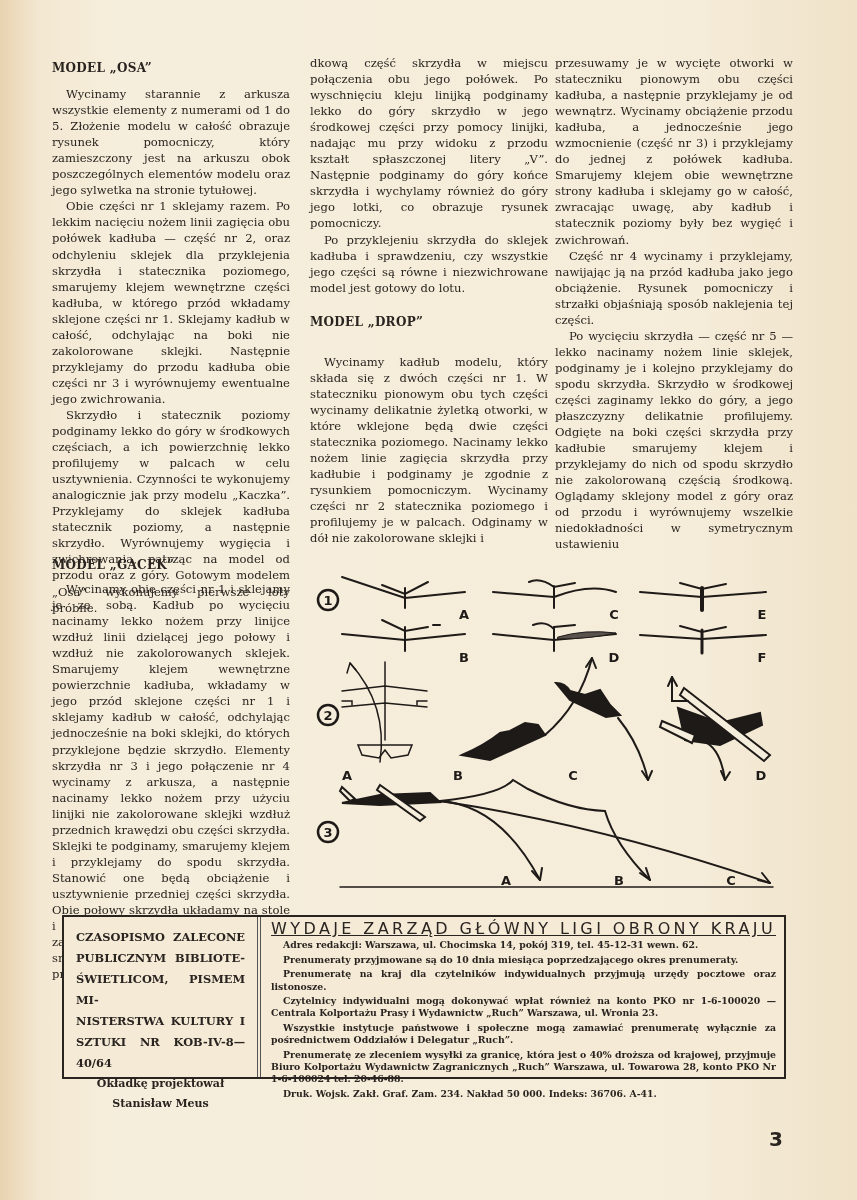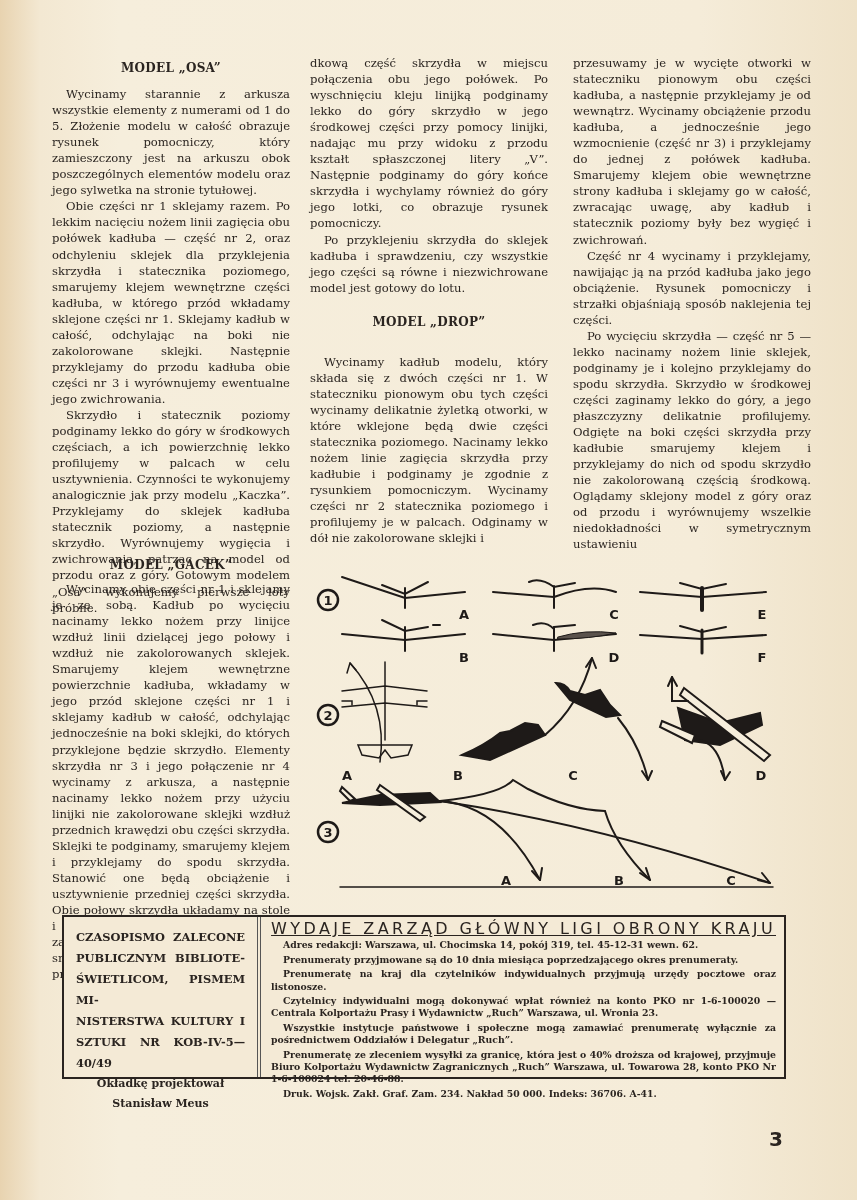--- a/index.html
+++ b/index.html
@@ -3,24 +3,24 @@
 <meta charset="utf-8">
 <style>
   html, body { margin:0; padding:0; }
   body {
     width:857px; height:1200px; overflow:hidden; position:relative;
     background: linear-gradient(90deg, #e8d3b0 0px, #f3e8d2 40px, #f6eedc 120px, #f5ecd9 700px, #efe2c8 857px);
     font-family: "DejaVu Serif", serif; color:#2a2420;
   }
   .col { position:absolute; font-size:11.6px; line-height:16.05px; text-align:justify; }
   .col p { margin:0; text-indent:14px; }
-  .col h2 { font-size:12px; text-align:center; margin:0 0 10px 0; letter-spacing:0.3px; font-weight:bold; }
+  .col h2 { font-size:12px; margin:0 0 10px 0; letter-spacing:0.3px; font-weight:bold; }
   #col1 { left:52px; top:60px; width:238px; }
   #col2 { left:310px; top:55px; width:238px; }
-  #col3 { left:555px; top:55px; width:238px;margin-left:18px; }
+  #col3 { left:555px; top:55px; width:238px; }
   #col4 { left:52px; top:557px; width:238px; }
   #drop-heading { margin-top:18px; margin-bottom:24px; }
   #gacek-heading { margin-bottom:8px; }
   #figure { position:absolute; left:300px; top:555px; width:492px; height:340px; }
   #infobox { position:absolute; left:62px; top:915px; width:720px; height:160px; border:2px solid #2a2420; display:flex; background:#f4ead6; }
   #info-left { width:192px; padding:10px 12px 6px 12px; border-right:4px double #555; font-weight:bold; font-size:11.4px; line-height:21px; }
   #info-left .ll { text-align:justify; text-align-last:justify; }
   #info-left .cc { text-align:center; font-size:11px; line-height:20px; }
   #info-right { flex:1; padding:4px 8px 4px 10px; font-size:9.3px; line-height:12.4px; }
   #info-right h3 { font-family:"DejaVu Sans", sans-serif; font-weight:normal; letter-spacing:3.4px; font-size:16px; margin:2px 0 4px 0; white-space:nowrap;text-decoration:underline; }
@@ -160,21 +160,21 @@
     <text x="431" y="330">C</text>
   </g>
 </svg>
 
 <div id="infobox">
   <div id="info-left">
     <div class="ll">CZASOPISMO ZALECONE</div>
     <div class="ll">PUBLICZNYM BIBLIOTE-</div>
     <div class="ll">ŚWIETLICOM, PISMEM MI-</div>
     <div class="ll">NISTERSTWA KULTURY I</div>
-    <div class="ll">SZTUKI NR KOB-IV-5—40/49</div>
+    <div class="ll">SZTUKI NR KOB-IV-8—40/64</div>
     <div class="cc">Okładkę projektował</div>
     <div class="cc">Stanisław Meus</div>
   </div>
   <div id="info-right">
     <h3>WYDAJE ZARZĄD GŁÓWNY LIGI OBRONY KRAJU</h3>
     <p>Adres redakcji: Warszawa, ul. Chocimska 14, pokój 319, tel. 45-12-31 wewn. 62.</p>
     <p>Prenumeraty przyjmowane są do 10 dnia miesiąca poprzedzającego okres prenumeraty.</p>
     <p>Prenumeratę na kraj dla czytelników indywidualnych przyjmują urzędy pocztowe oraz listonosze.</p>
     <p>Czytelnicy indywidualni mogą dokonywać wpłat również na konto PKO nr 1-6-100020 — Centrala Kolportażu Prasy i Wydawnictw „Ruch” Warszawa, ul. Wronia 23.</p>
     <p>Wszystkie instytucje państwowe i społeczne mogą zamawiać prenumeratę wyłącznie za pośrednictwem Oddziałów i Delegatur „Ruch”.</p>

